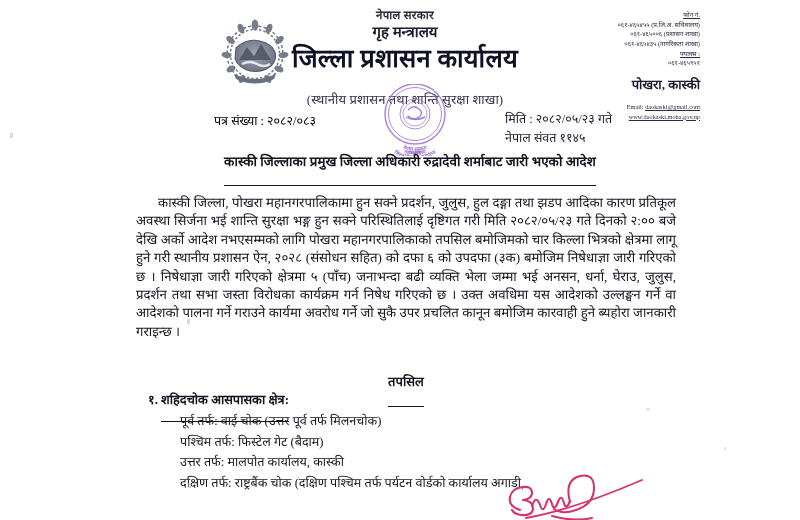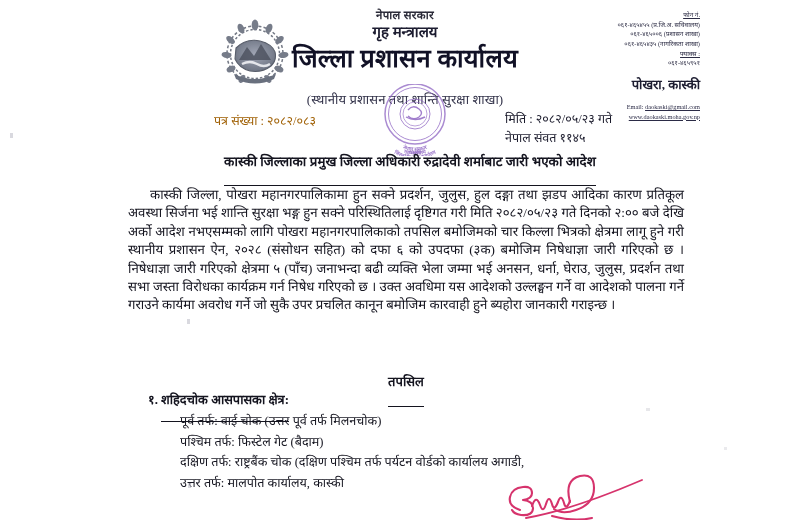--- a/index.html
+++ b/index.html
@@ -121,21 +121,21 @@
     width: 86px; height: 72px;
     pointer-events: none;
   }
   .stamp svg { display:block; width:100%; height:100%; }
 
   
   .letter-no {
     position: absolute;
     left: 214px; top: 112px;
     font-size: 12.5px;
-    color: #a16207;
+    color: #000000;
     white-space: nowrap;
   }
   .date-block {
     position: absolute;
     left: 505px; top: 110px;
     font-size: 12.5px;
     color: #1b1b2c;
     line-height: 1.55;
   }
 
@@ -159,21 +159,21 @@
   .body-text {
     position: absolute;
     left: 128px; top: 186px;
     width: 556px;
     font-size: 13.2px;
     line-height: 18.4px;
     color: #14141f;
     text-align: justify;
     text-justify: inter-word;
   }
-  .body-text p { margin: 0; text-indent: 22px; }
+  .body-text p { margin: 8px; text-indent: 22px; }
 
   
   .tapsil-head {
     position: absolute;
     left: 128px; top: 372px;
     width: 556px;
     text-align: center;
     font-size: 13px;
     font-weight: 700;
     color: #14141f;
@@ -353,27 +353,27 @@
 
   <div class="dir-list">
     <div class="dir-row">
       <span>पूर्व तर्फ:</span>
       <span>वाई चोक (उत्तर पूर्व तर्फ मिलनचोक)</span>
     </div>
     <div class="dir-row">
       <span>पश्चिम तर्फ:</span>
       <span>फिस्टेल गेट (बैदाम)</span>
     </div>
+    <div class="dir-row">
+      <span>उत्तर तर्फ:</span>
+      <span>मालपोत कार्यालय, कास्की</span>
+    </div>
     <div class="dir-row wrap">
       <span>दक्षिण तर्फ:</span>
       <span>राष्ट्रबैंक चोक (दक्षिण पश्चिम तर्फ पर्यटन वोर्डको कार्यालय अगाडी,</span>
-    </div>
-    <div class="dir-row">
-      <span>उत्तर तर्फ:</span>
-      <span>मालपोत कार्यालय, कास्की</span>
     </div>
   </div>
 
   <div class="signature">
     <svg viewBox="0 0 180 58">
       <g fill="none" stroke="#d6336c" stroke-width="2.1" stroke-linecap="round" stroke-linejoin="round">
 
         <path d="M28 44 q-12 -4 -10 -13 q2 -9 13 -10 q9 -1 9 6 q0 6 -9 7 q10 1 10 8 q0 8 -12 7 q-7 -1 -9 -5"></path>
 
         <path d="M40 40 q4 -12 8 -1 q3 9 6 -1 q3 -10 6 0 q2 8 6 -2 q3 -9 6 1 q2 8 6 -2"></path>

